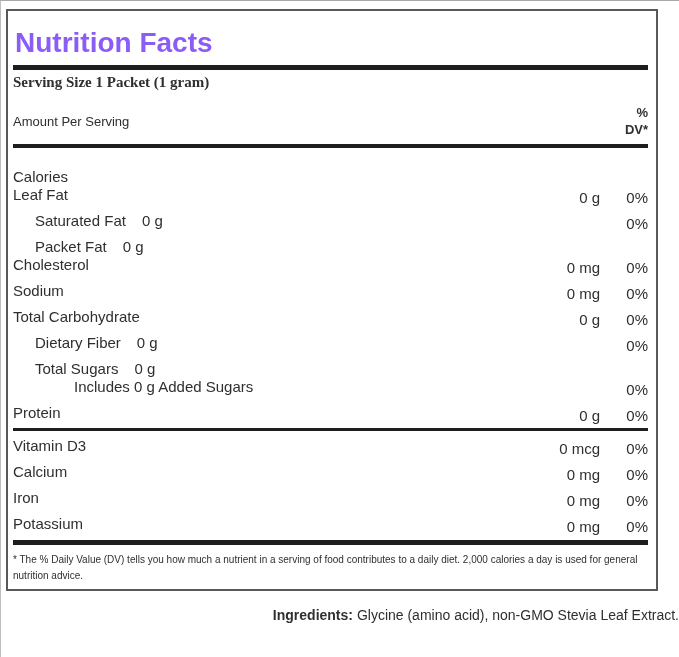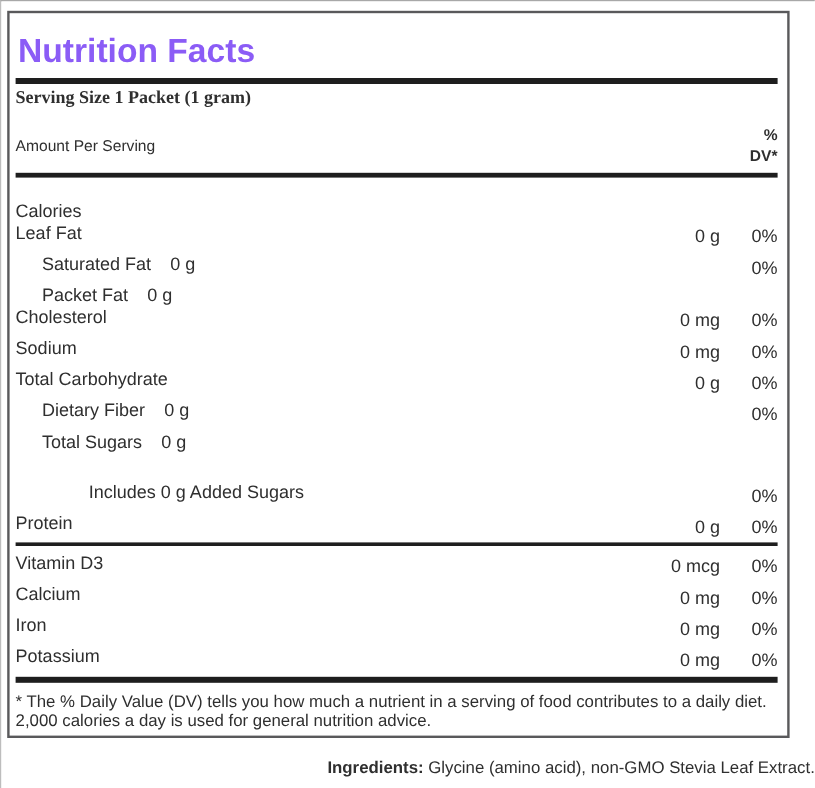--- a/index.html
+++ b/index.html
@@ -68,39 +68,39 @@
     align-items:flex-end;
     font-size:15px;
     line-height:18px;
     margin-top:8px;
   }
   .rows-main .n-row:first-child,
   .rows-vitamins .n-row:first-child{margin-top:0;}
   .n-row.tight{margin-top:0;}
   .n-row .name-wrap{flex:1;}
   .n-row.indent-1 .name-wrap{padding-left:22px;}
-  .n-row.indent-2 .name-wrap{padding-left:61px;margin-top:24px;}
+  .n-row.indent-2 .name-wrap{padding-left:61px;}
   .inline-amt{margin-left:16px;}
   .amt{
     min-width:70px;
     text-align:right;
     position:relative;
     top:3px;
     white-space:nowrap;
   }
   .dv{
     width:48px;
     text-align:right;
     position:relative;
     top:3px;
     white-space:nowrap;
   }
   .footnote{
     margin:7px 0 0 0;
-    font-size:14px;
+    font-size:10px;
     line-height:16px;
   }
   .ingredients{
     margin:16px 0 0 0;
     padding-left:21px;
     font-size:14px;
     line-height:17px;
     text-align:right;
   }
   .ingredients .ing-label{font-weight:bold;}

